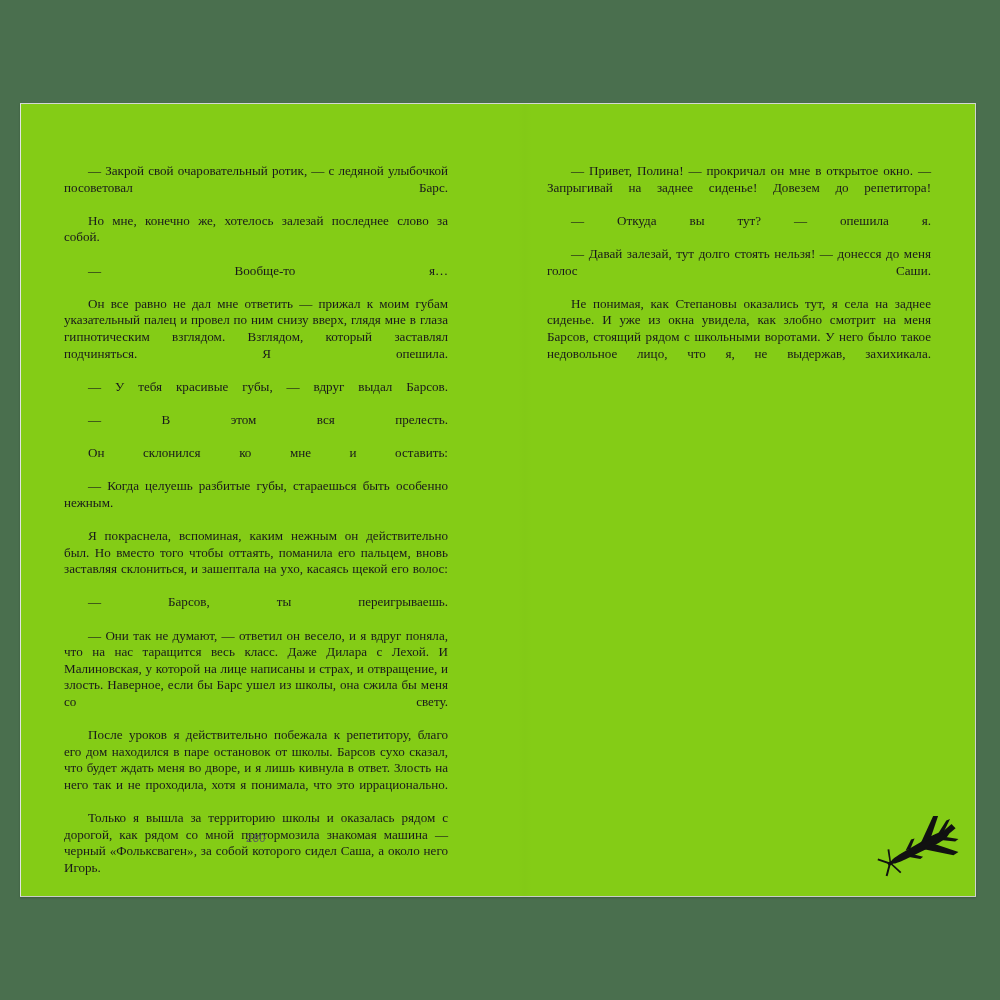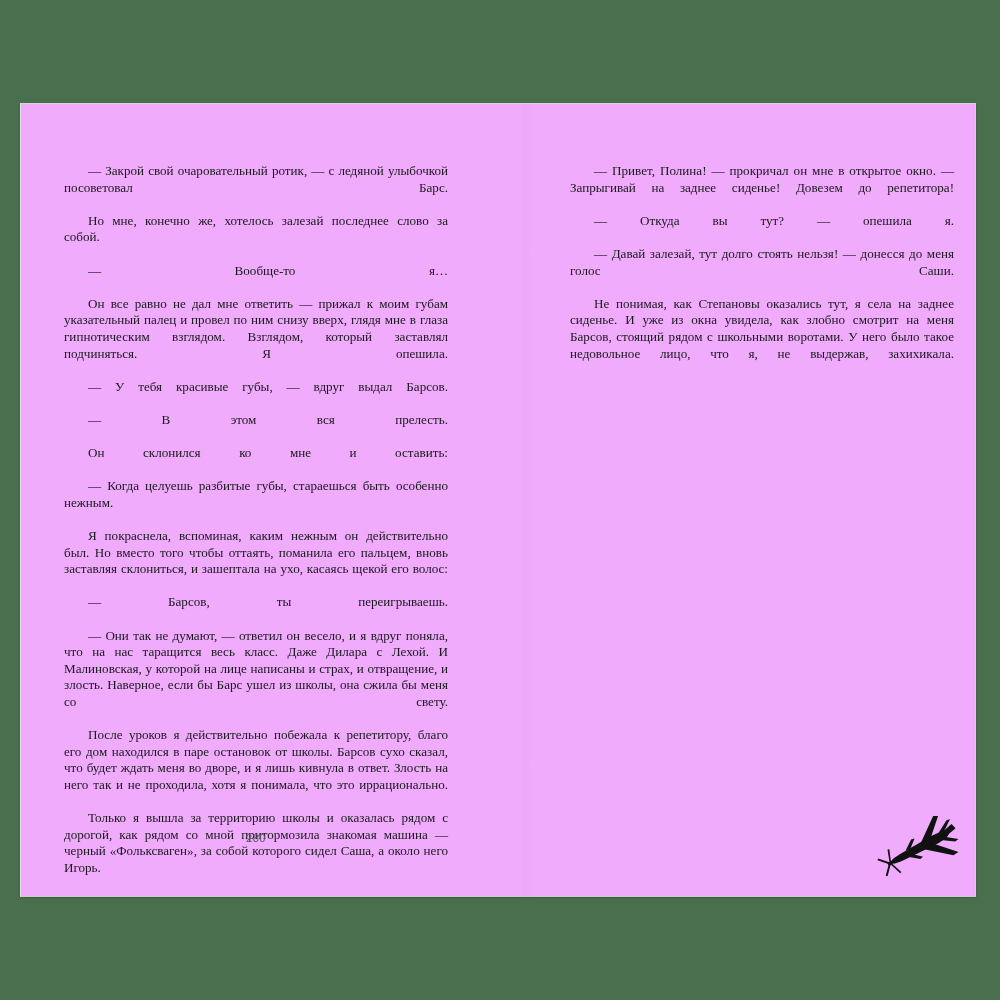--- a/index.html
+++ b/index.html
@@ -22,21 +22,21 @@
     background: #4a6f4e;
   }
 
   
   #book-page {
     position: absolute;
     left: 20px;
     top: 103px;
     width: 956px;
     height: 794px;
-    background: #f0abfc;
+    background: #84cc16;
     box-sizing: border-box;
     border-top: 1px solid #d4d7d4;
     border-left: 1px solid #e2e4e2;
     border-right: 1px solid #d0d3d0;
     border-bottom: 1px solid #c9ccc9;
     box-shadow: 0 1px 2px rgba(0,0,0,0.18);
   }
 
   
   #page-gutter {
@@ -70,21 +70,21 @@
     font-family: "Liberation Serif", serif;
     font-size: 13.1px;
     line-height: 16.6px;
     text-align: justify;
     text-justify: inter-word;
     -webkit-hyphens: none;
     hyphens: none;
     word-spacing: 0.02em;
   }
   #column-left  { left: 43px;  }
-  #column-right { left: 549px; }
+  #column-right { left: 526px; }
 
   .para {
     margin: 0;
     text-indent: 24px;
     text-align: justify;
   }
   
   .para::after {
     content: "";
     display: inline-block;

